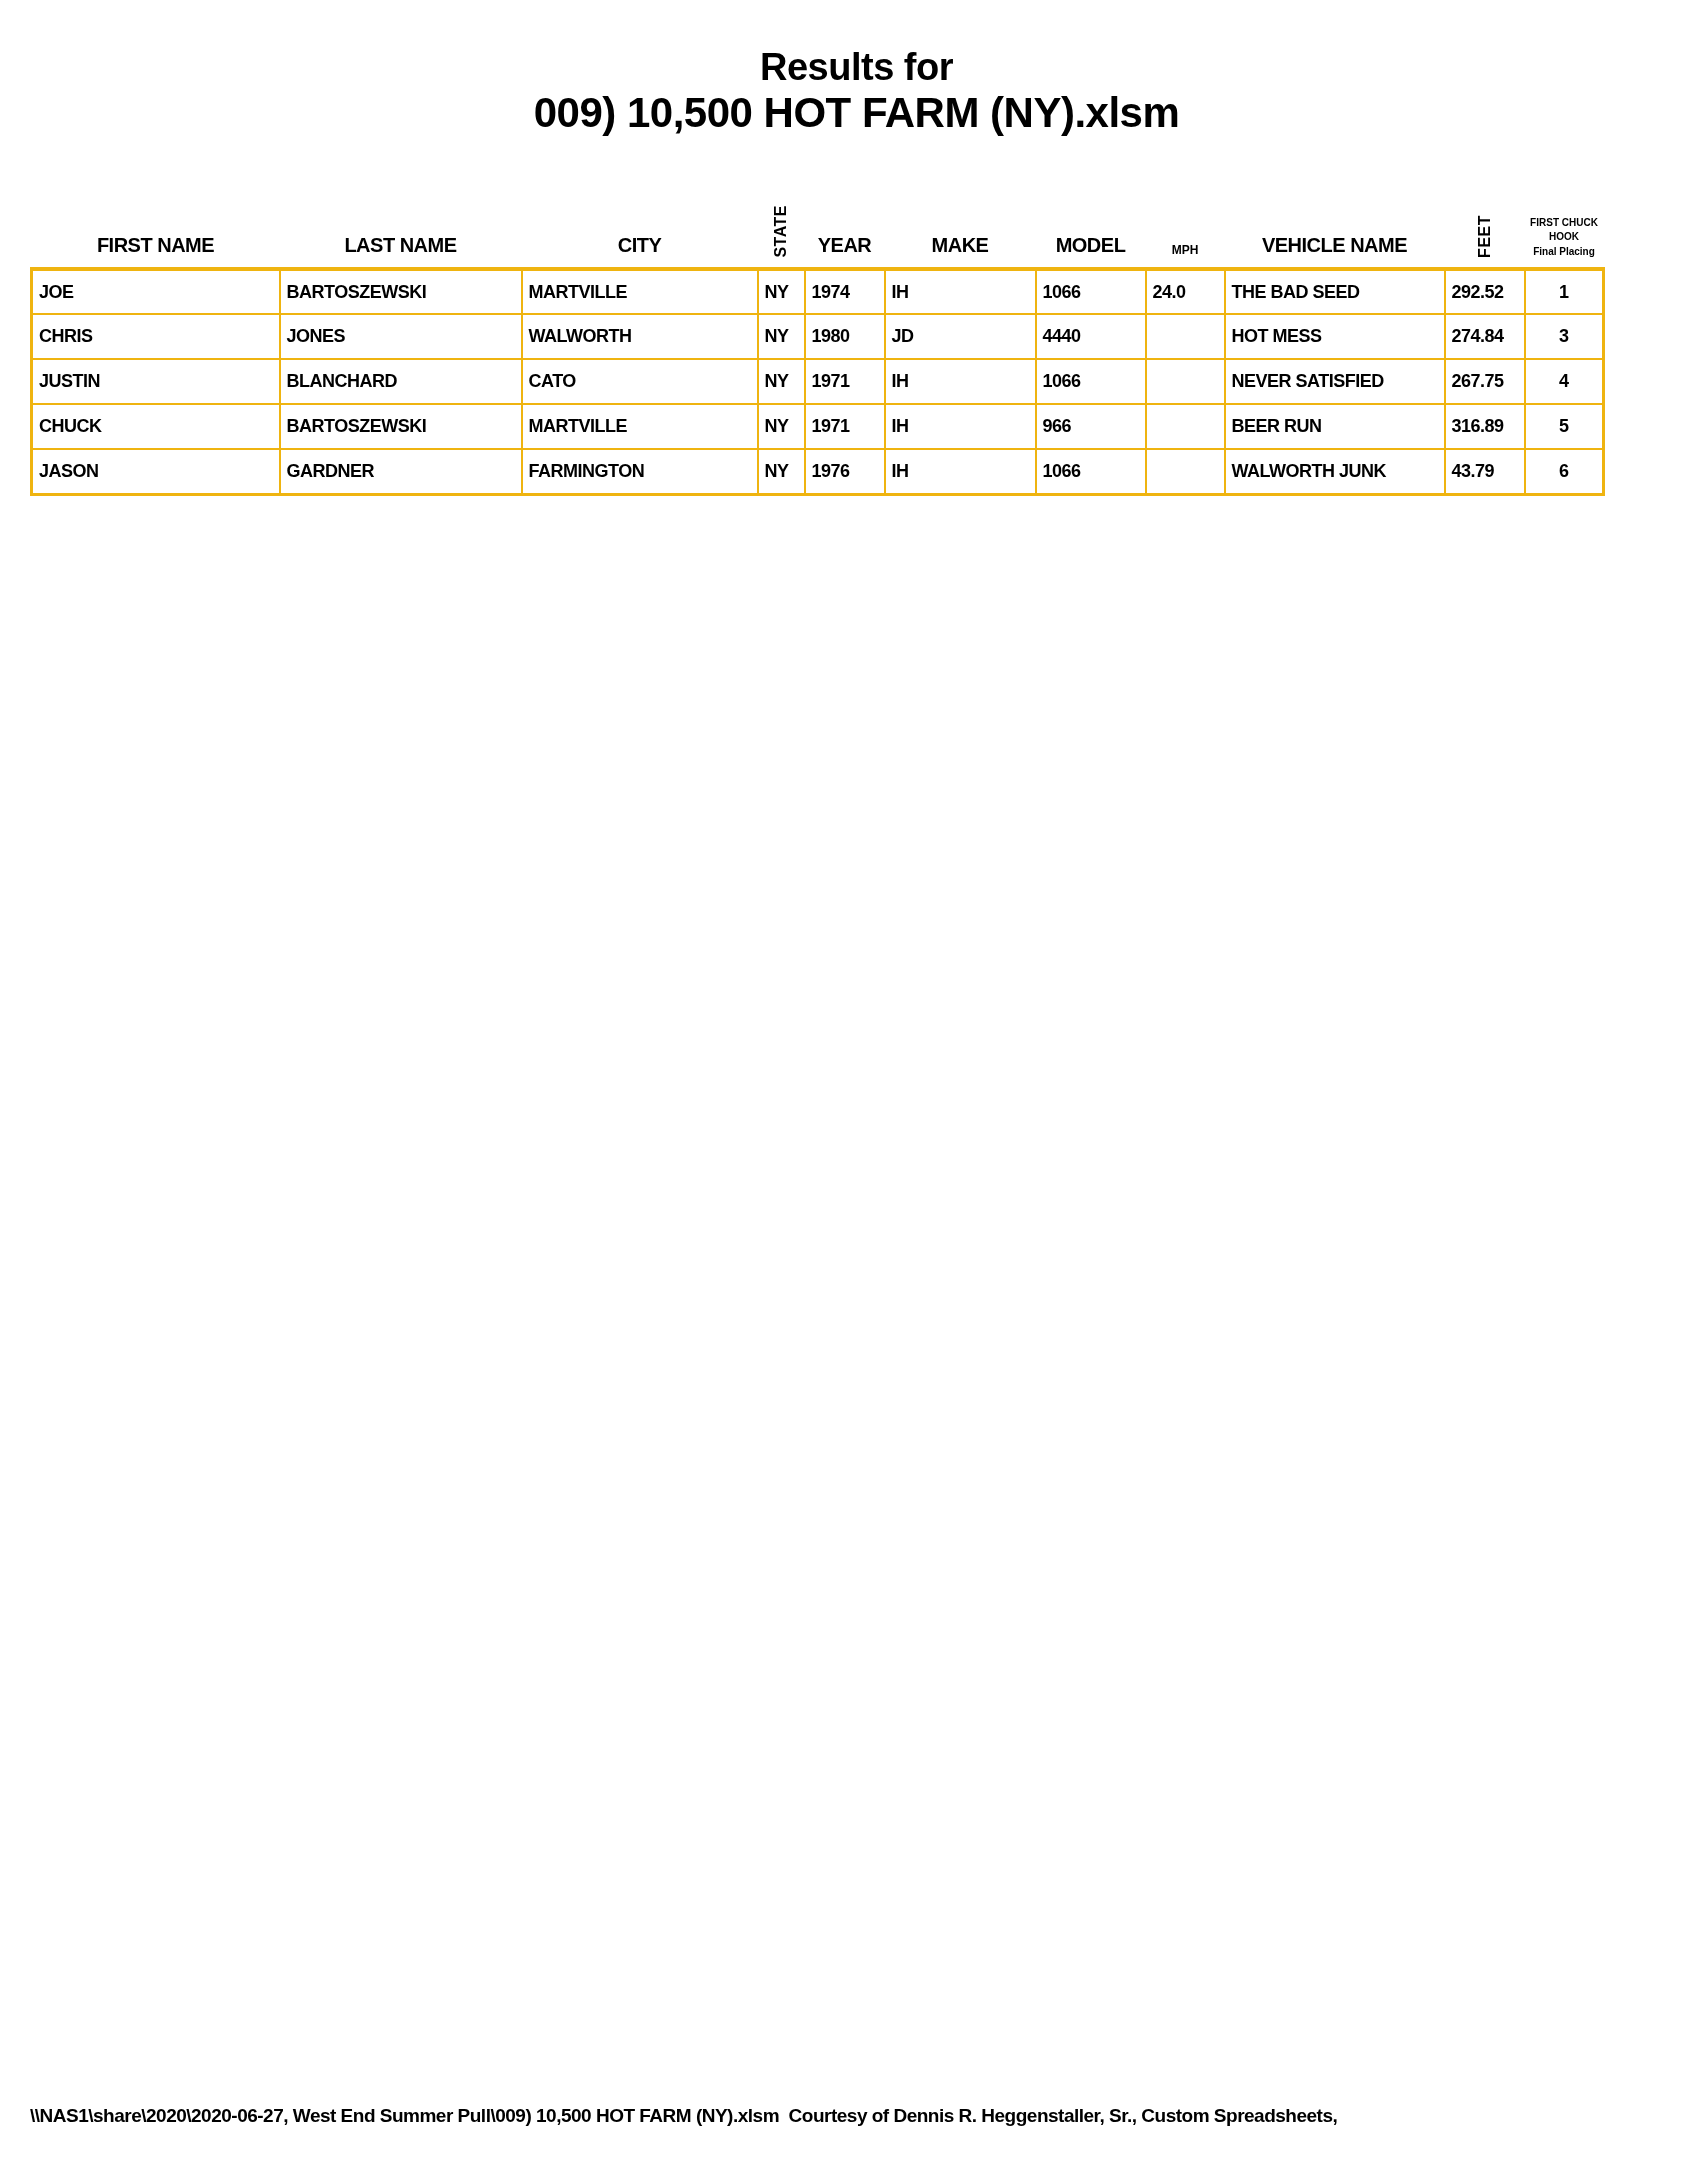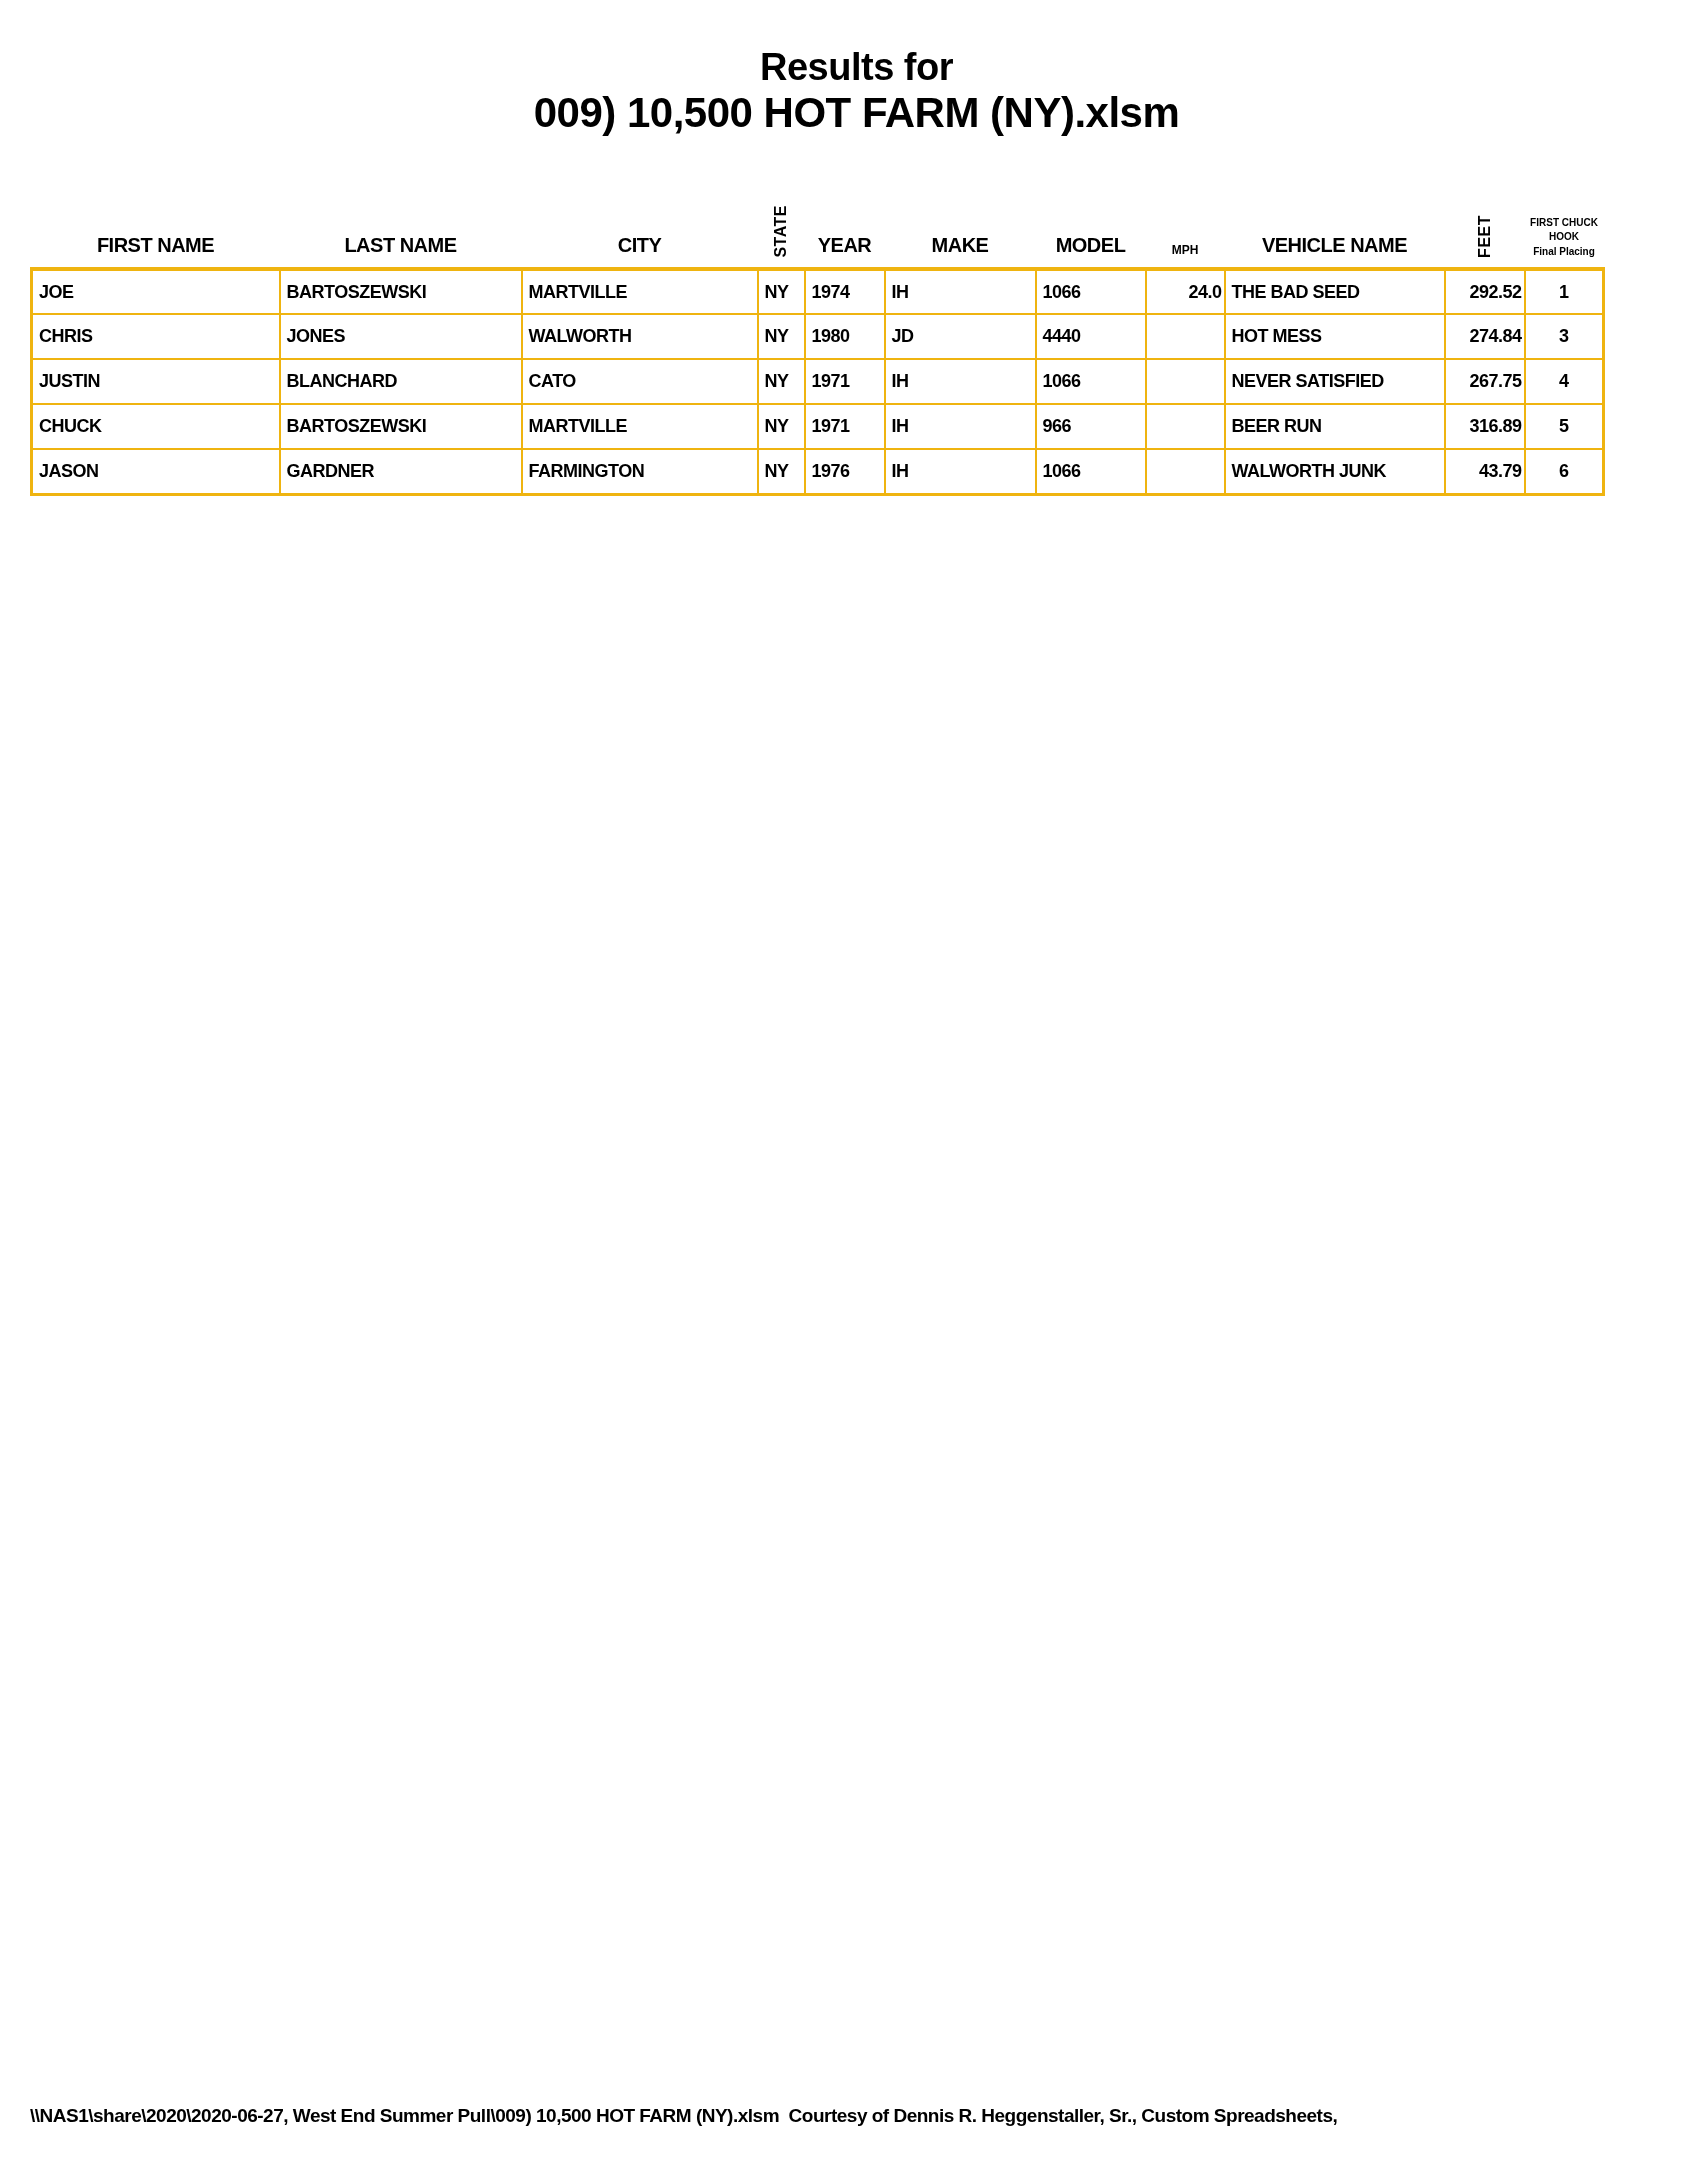--- a/index.html
+++ b/index.html
@@ -37,21 +37,21 @@
     height: 45px; vertical-align: middle;
     font-size: 18px; font-weight: bold; letter-spacing: -0.5px;
     padding: 0 4px 0 6px;
     white-space: nowrap; overflow: hidden;
   }
   tbody td:first-child { border-left-width: 3px; }
   tbody td:last-child  { border-right-width: 3px; }
   tbody tr:first-child td { border-top-width: 4px; }
   tbody tr:last-child td  { border-bottom-width: 3px; }
   td.al { text-align: left; }
-  td.ar { text-align: right; padding-right: 2px; }
+  td.ar { text-align: left; padding-right: 10px; }
   td.ac { text-align: center; padding: 0; }
 
   
   .footer {
     position: absolute; left: 30px; top: 2061px; width: 1624px;
     font-size: 19px; font-weight: bold; letter-spacing: -0.5px;
     white-space: pre-wrap;
   }
   .footer-line2 { margin-top: 6px; }
   .footer-site { display: inline-block; width: 240px; }

